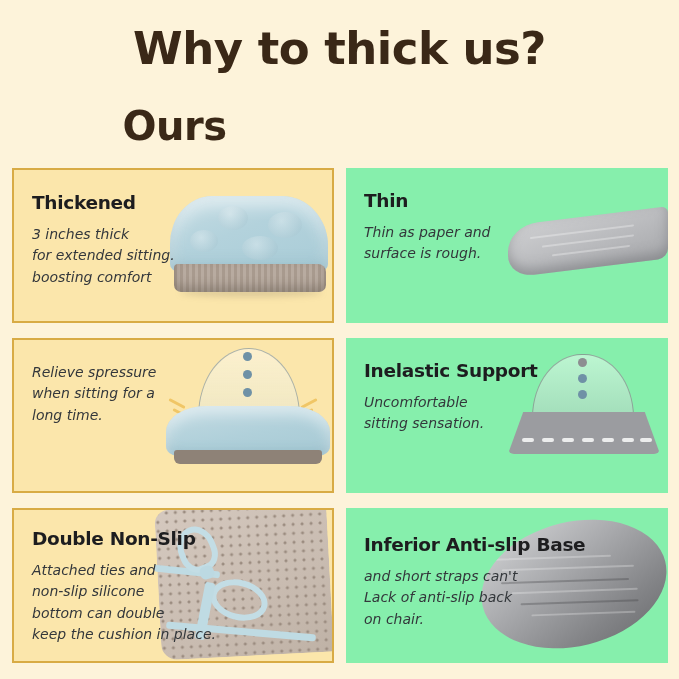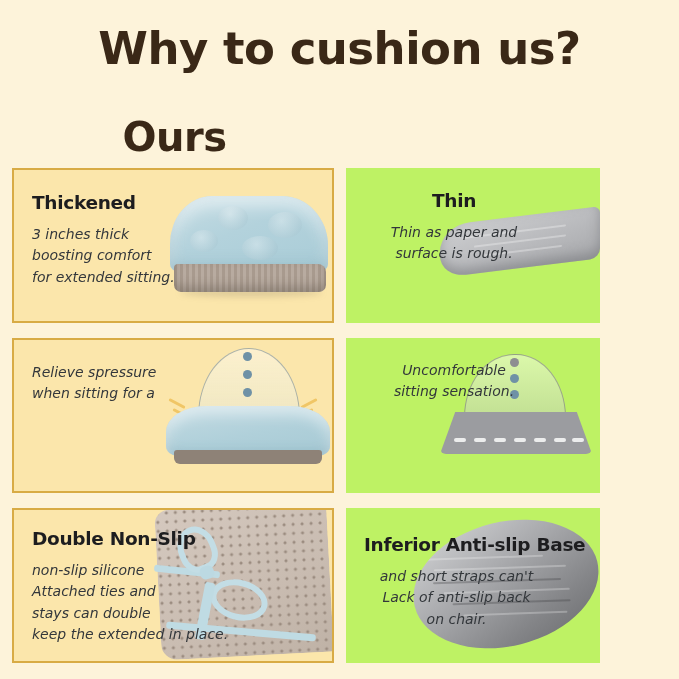--- a/index.html
+++ b/index.html
@@ -29,21 +29,21 @@
     width: 679px;
     text-align: center;
     font-size: 45px;
     font-weight: 800;
     letter-spacing: -0.5px;
     color: #3a2817;
     font-family: "DejaVu Sans", sans-serif;
   }
   .col-labels {
     position: absolute;
-    top: 114px;
+    top: 103px;
     left: 0;
     width: 542px;
     height: 52px;
     text-decoration: underline;
   }
   .label-ours {
     position: absolute;
     left: 12px;
     width: 325px;
     text-align: center;
@@ -90,24 +90,23 @@
     overflow: hidden;
   }
   .card.ours {
     left: 12px;
     width: 322px;
     background: #fbe6ab;
     border: 2px solid #d8ab45;
   }
   .card.others {
     left: 346px;
-    width: 254px;
-    background: #bef264;
+    width: 322px;
+    background: #86efac;
     border: none;
-    text-align: center;
   }
   .card-text {
     position: absolute;
     left: 18px;
     top: 22px;
     width: 180px;
     z-index: 3;
   }
   .card.others .card-text { left: 18px; }
   .card-heading {
@@ -336,37 +335,37 @@
     background: rgba(55,56,58,.30);
     height: 2px;
     border-radius: 2px;
   }
 </style>
 </head>
 <body>
 
 <div class="page">
 
-  <div class="title">Why to cushion us?</div>
+  <div class="title">Why to thick us?</div>
 
   <div class="col-labels">
     <div class="label-ours">Ours</div>
   </div>
 
   <div class="grid">
 
     <div class="row">
 
       <div class="card ours">
         <div class="card-text">
           <p class="card-heading">Thickened</p>
           <p class="card-body">
             <span class="ln">3 inches thick</span>
+            <span class="ln">for extended sitting.</span>
             <span class="ln">boosting comfort</span>
-            <span class="ln">for extended sitting.</span>
           </p>
         </div>
         <div class="art">
           <div class="cush1-shadow"></div>
           <div class="cush1-top">
             <div class="cush1-tuft" style="left:48px;top:10px;width:30px;height:24px;"></div>
             <div class="cush1-tuft" style="left:98px;top:16px;width:34px;height:26px;"></div>
             <div class="cush1-tuft" style="left:20px;top:34px;width:28px;height:22px;"></div>
             <div class="cush1-tuft" style="left:72px;top:40px;width:36px;height:24px;"></div>
           </div>
@@ -392,40 +391,42 @@
       </div>
     </div>
 
     <div class="row">
 
       <div class="card ours">
         <div class="card-text">
           <p class="card-body">
             <span class="ln">Relieve spressure</span>
             <span class="ln">when sitting for a</span>
+            <span class="ln">long time.</span>
           </p>
         </div>
         <div class="art">
           <div class="ergo-body"></div>
           <div class="spine-dot" style="top:12px;"></div>
           <div class="spine-dot" style="top:30px;"></div>
           <div class="spine-dot" style="top:48px;"></div>
           <div class="ergo-arrow" style="left:6px;top:62px;transform:rotate(28deg);"></div>
           <div class="ergo-arrow" style="left:10px;top:72px;transform:rotate(28deg);"></div>
           <div class="ergo-arrow" style="left:14px;top:82px;transform:rotate(28deg);"></div>
           <div class="ergo-arrow" style="left:138px;top:62px;transform:rotate(-28deg);"></div>
           <div class="ergo-arrow" style="left:134px;top:72px;transform:rotate(-28deg);"></div>
           <div class="ergo-arrow" style="left:130px;top:82px;transform:rotate(-28deg);"></div>
           <div class="ergo-cush"></div>
           <div class="ergo-base"></div>
         </div>
       </div>
 
       <div class="card others">
         <div class="card-text">
+          <p class="card-heading">Inelastic Support</p>
           <p class="card-body">
             <span class="ln">Uncomfortable</span>
             <span class="ln">sitting sensation.</span>
           </p>
         </div>
         <div class="art">
           <div class="slab-body"></div>
           <div class="slab-dot" style="top:20px;background:#8d8e91;"></div>
           <div class="slab-dot" style="top:36px;background:#6f91a6;"></div>
           <div class="slab-dot" style="top:52px;background:#6f91a6;"></div>
@@ -441,24 +442,24 @@
         </div>
       </div>
     </div>
 
     <div class="row tall">
 
       <div class="card ours">
         <div class="card-text" style="top:18px;width:215px;">
           <p class="card-heading">Double Non-Slip</p>
           <p class="card-body">
+            <span class="ln">Attached ties and</span>
             <span class="ln">non-slip silicone</span>
-            <span class="ln">Attached ties and</span>
-            <span class="ln">stays can double</span>
-            <span class="ln">keep the extended in place.</span>
+            <span class="ln">bottom can double</span>
+            <span class="ln">keep the cushion in place.</span>
           </p>
         </div>
         <div class="art" style="width:176px;">
           <div class="base3"></div>
           <div class="ribbon-edge" style="left:-2px;top:58px;width:66px;height:7px;transform:rotate(6deg);"></div>
           <div class="bow-loop" style="left:22px;top:16px;width:26px;height:34px;border-radius:50% 50% 40% 40%;transform:rotate(-22deg);border-color:#c3dde5;"></div>
           <div class="bow-loop" style="left:54px;top:70px;width:46px;height:28px;border-radius:50%;transform:rotate(14deg);border-color:#c3dde5;"></div>
           <div class="bow-knot" style="left:44px;top:56px;"></div>
           <div class="ribbon-edge" style="left:44px;top:72px;width:10px;height:58px;transform:rotate(11deg);"></div>
           <div class="ribbon-edge" style="left:10px;top:118px;width:150px;height:7px;transform:rotate(5deg);"></div>

